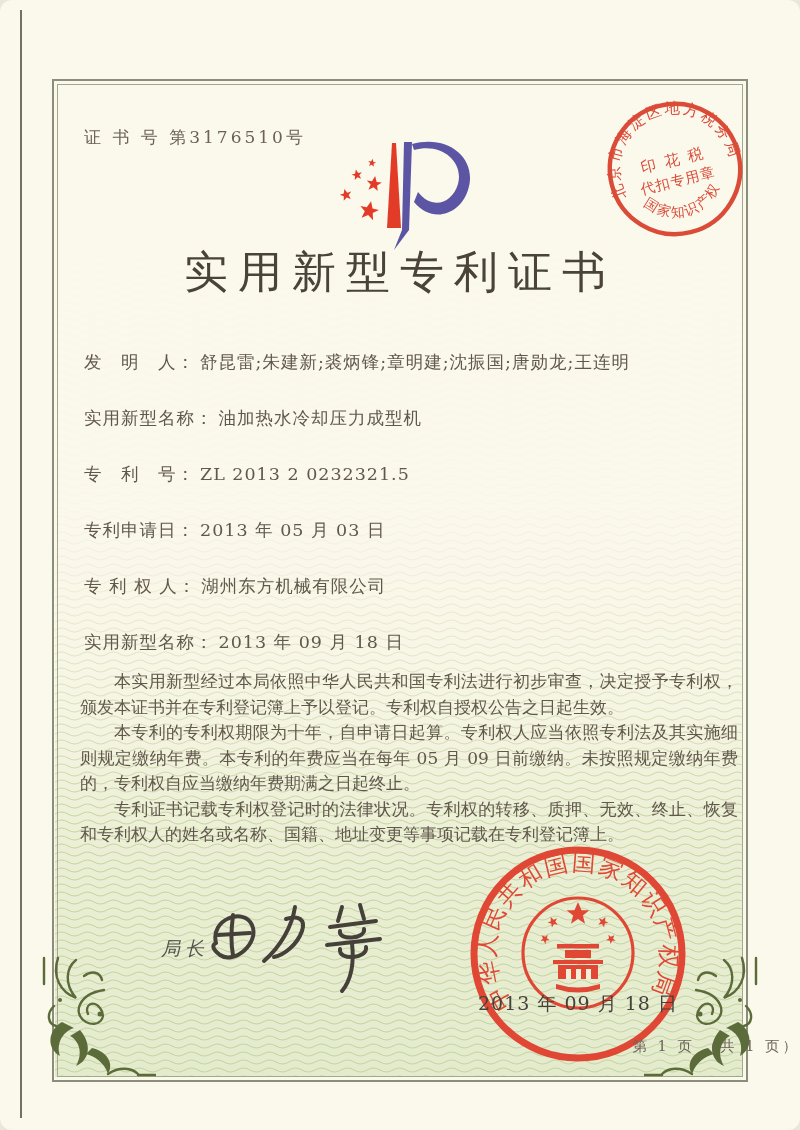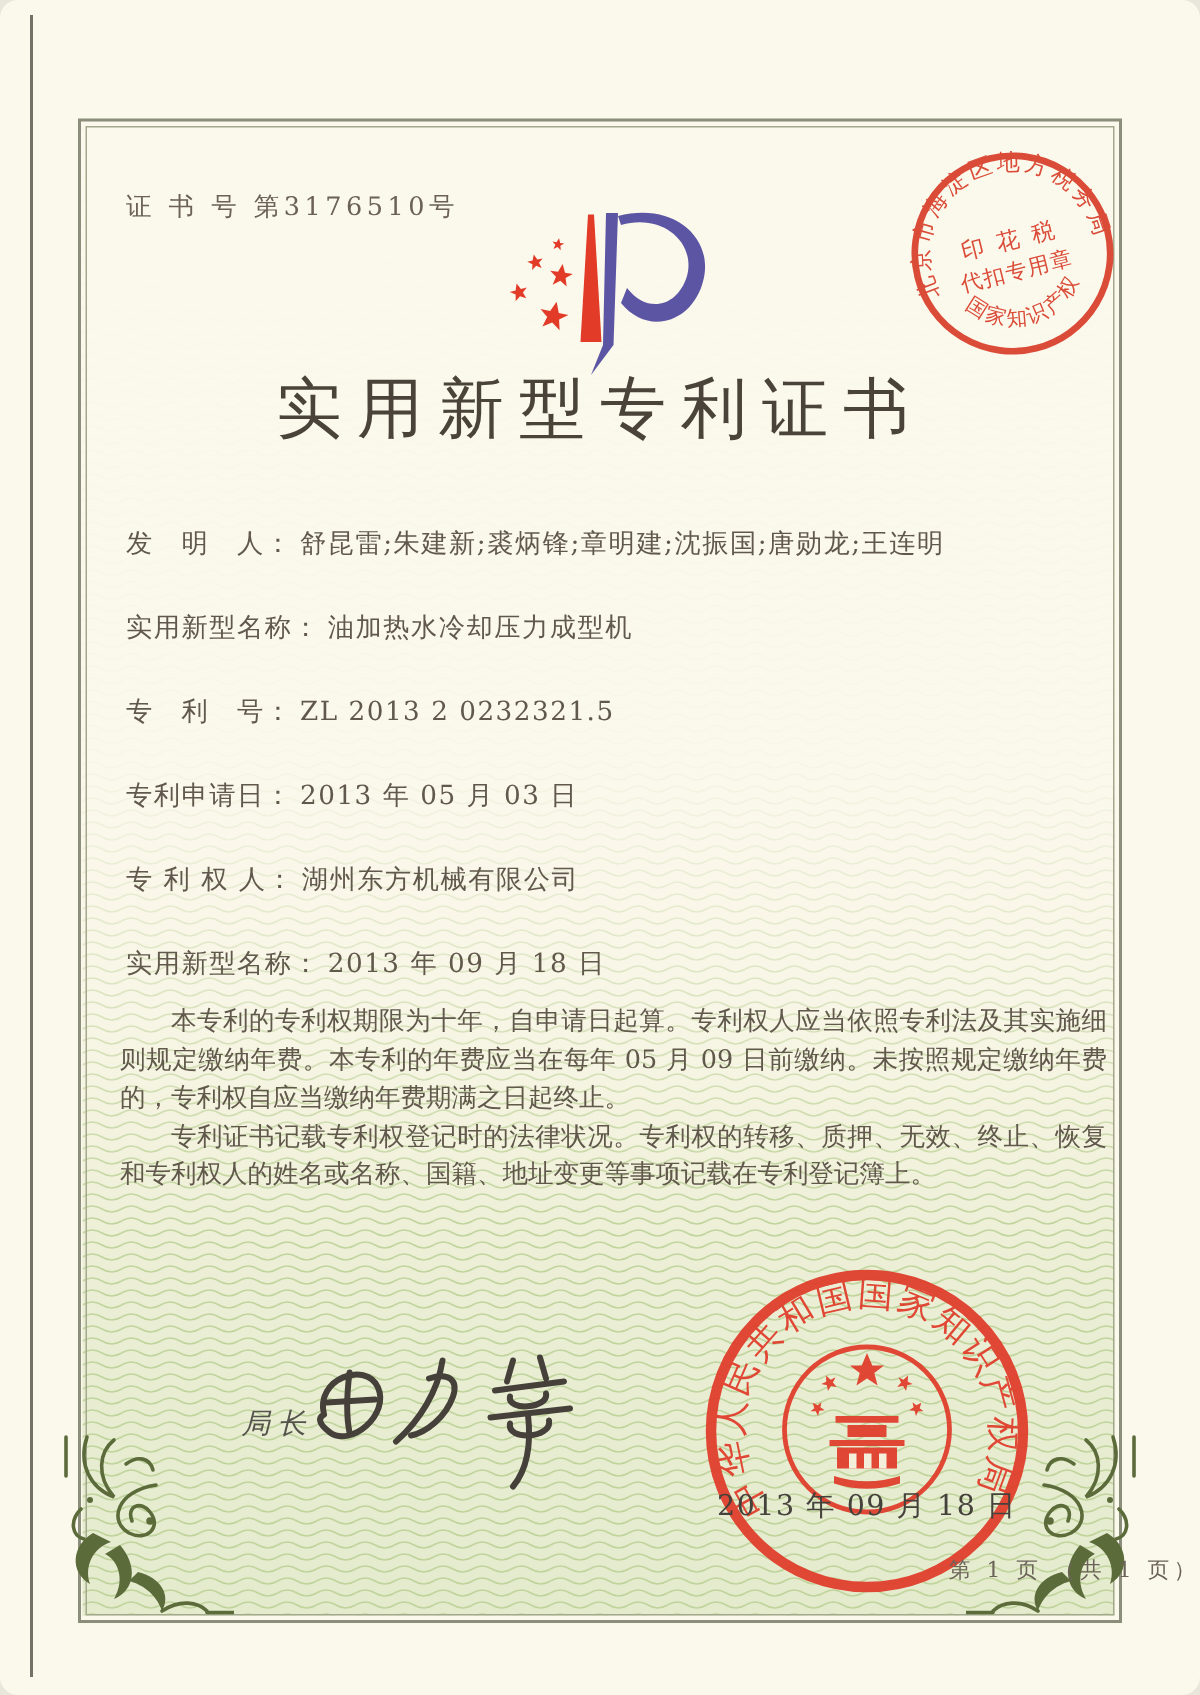--- a/index.html
+++ b/index.html
@@ -154,20 +154,21 @@
     </div>
     <div class="frow">
       <span class="lab">专 利 权 人：</span><span class="val">湖州东方机械有限公司</span>
     </div>
     <div class="frow">
       <span class="lab">实用新型名称：</span><span class="val">2013 年 09 月 18 日</span>
     </div>
   </div>
 
   <div class="paras">
+    <p>本实用新型经过本局依照中华人民共和国专利法进行初步审查，决定授予专利权，颁发本证书并在专利登记簿上予以登记。专利权自授权公告之日起生效。</p>
     <p>本专利的专利权期限为十年，自申请日起算。专利权人应当依照专利法及其实施细则规定缴纳年费。本专利的年费应当在每年 05 月 09 日前缴纳。未按照规定缴纳年费的，专利权自应当缴纳年费期满之日起终止。</p>
     <p>专利证书记载专利权登记时的法律状况。专利权的转移、质押、无效、终止、恢复和专利权人的姓名或名称、国籍、地址变更等事项记载在专利登记簿上。</p>
   </div>
 
   <div class="director">局长</div>
   <svg class="signature" width="230" height="110" viewBox="0 0 230 110">
     <title>田力普</title>
     <g stroke="#46403a" stroke-width="4" fill="none" stroke-linecap="round" stroke-linejoin="round">
       <path d="M16,50 C10,26 44,14 52,32 C60,50 34,72 20,62 C12,56 12,52 16,50"></path>
       <path d="M33,22 C31,38 31,52 33,62"></path>

